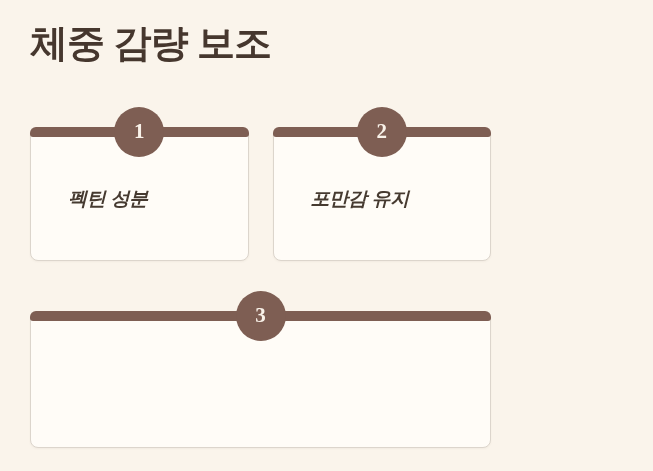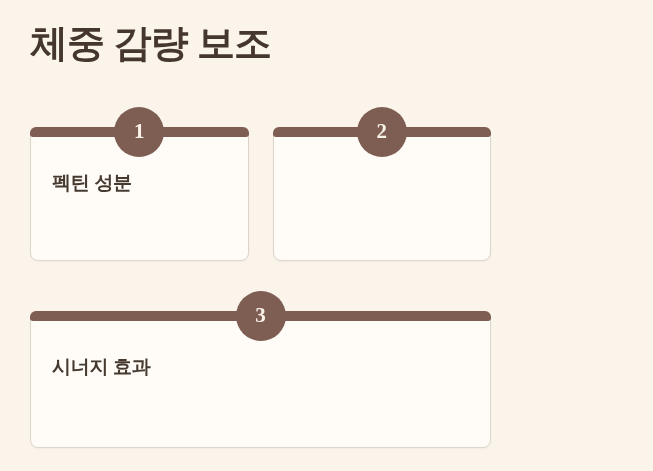--- a/index.html
+++ b/index.html
@@ -64,25 +64,26 @@
     background: #7E5E53;
     display: flex;
     align-items: center;
     justify-content: center;
     color: #F9F2E9;
     font-family: "Liberation Serif", "DejaVu Serif", serif;
     font-size: 21px;
     font-weight: 700;
   }
   .card-title {
-    margin: 0;
+    margin: 16px;
     font-size: 19px;
     font-weight: 700;
     color: #463A30;
     letter-spacing: -0.3px;
+    font-style: italic;
   }
   .card-desc {
     margin: 16px 0 0 0;
     font-size: 15px;
     color: #5E5147;
     letter-spacing: -0.2px;
   }
 </style>
 </head>
 <body>
@@ -99,29 +100,29 @@
         <span>1</span>
       </div>
       <h2 class="card-title">펙틴 성분</h2>
     </div>
 
     <div class="card">
       <div class="card-topbar"></div>
       <div class="step-badge">
         <span>2</span>
       </div>
+      <h2 class="card-title">포만감 유지</h2>
     </div>
 
   </div>
 
   <div class="cards-row-2">
 
     <div class="card">
       <div class="card-topbar"></div>
       <div class="step-badge">
         <span>3</span>
       </div>
-      <h2 class="card-title">시너지 효과</h2>
     </div>
 
   </div>
 
 </div>
 
 </body></html>

